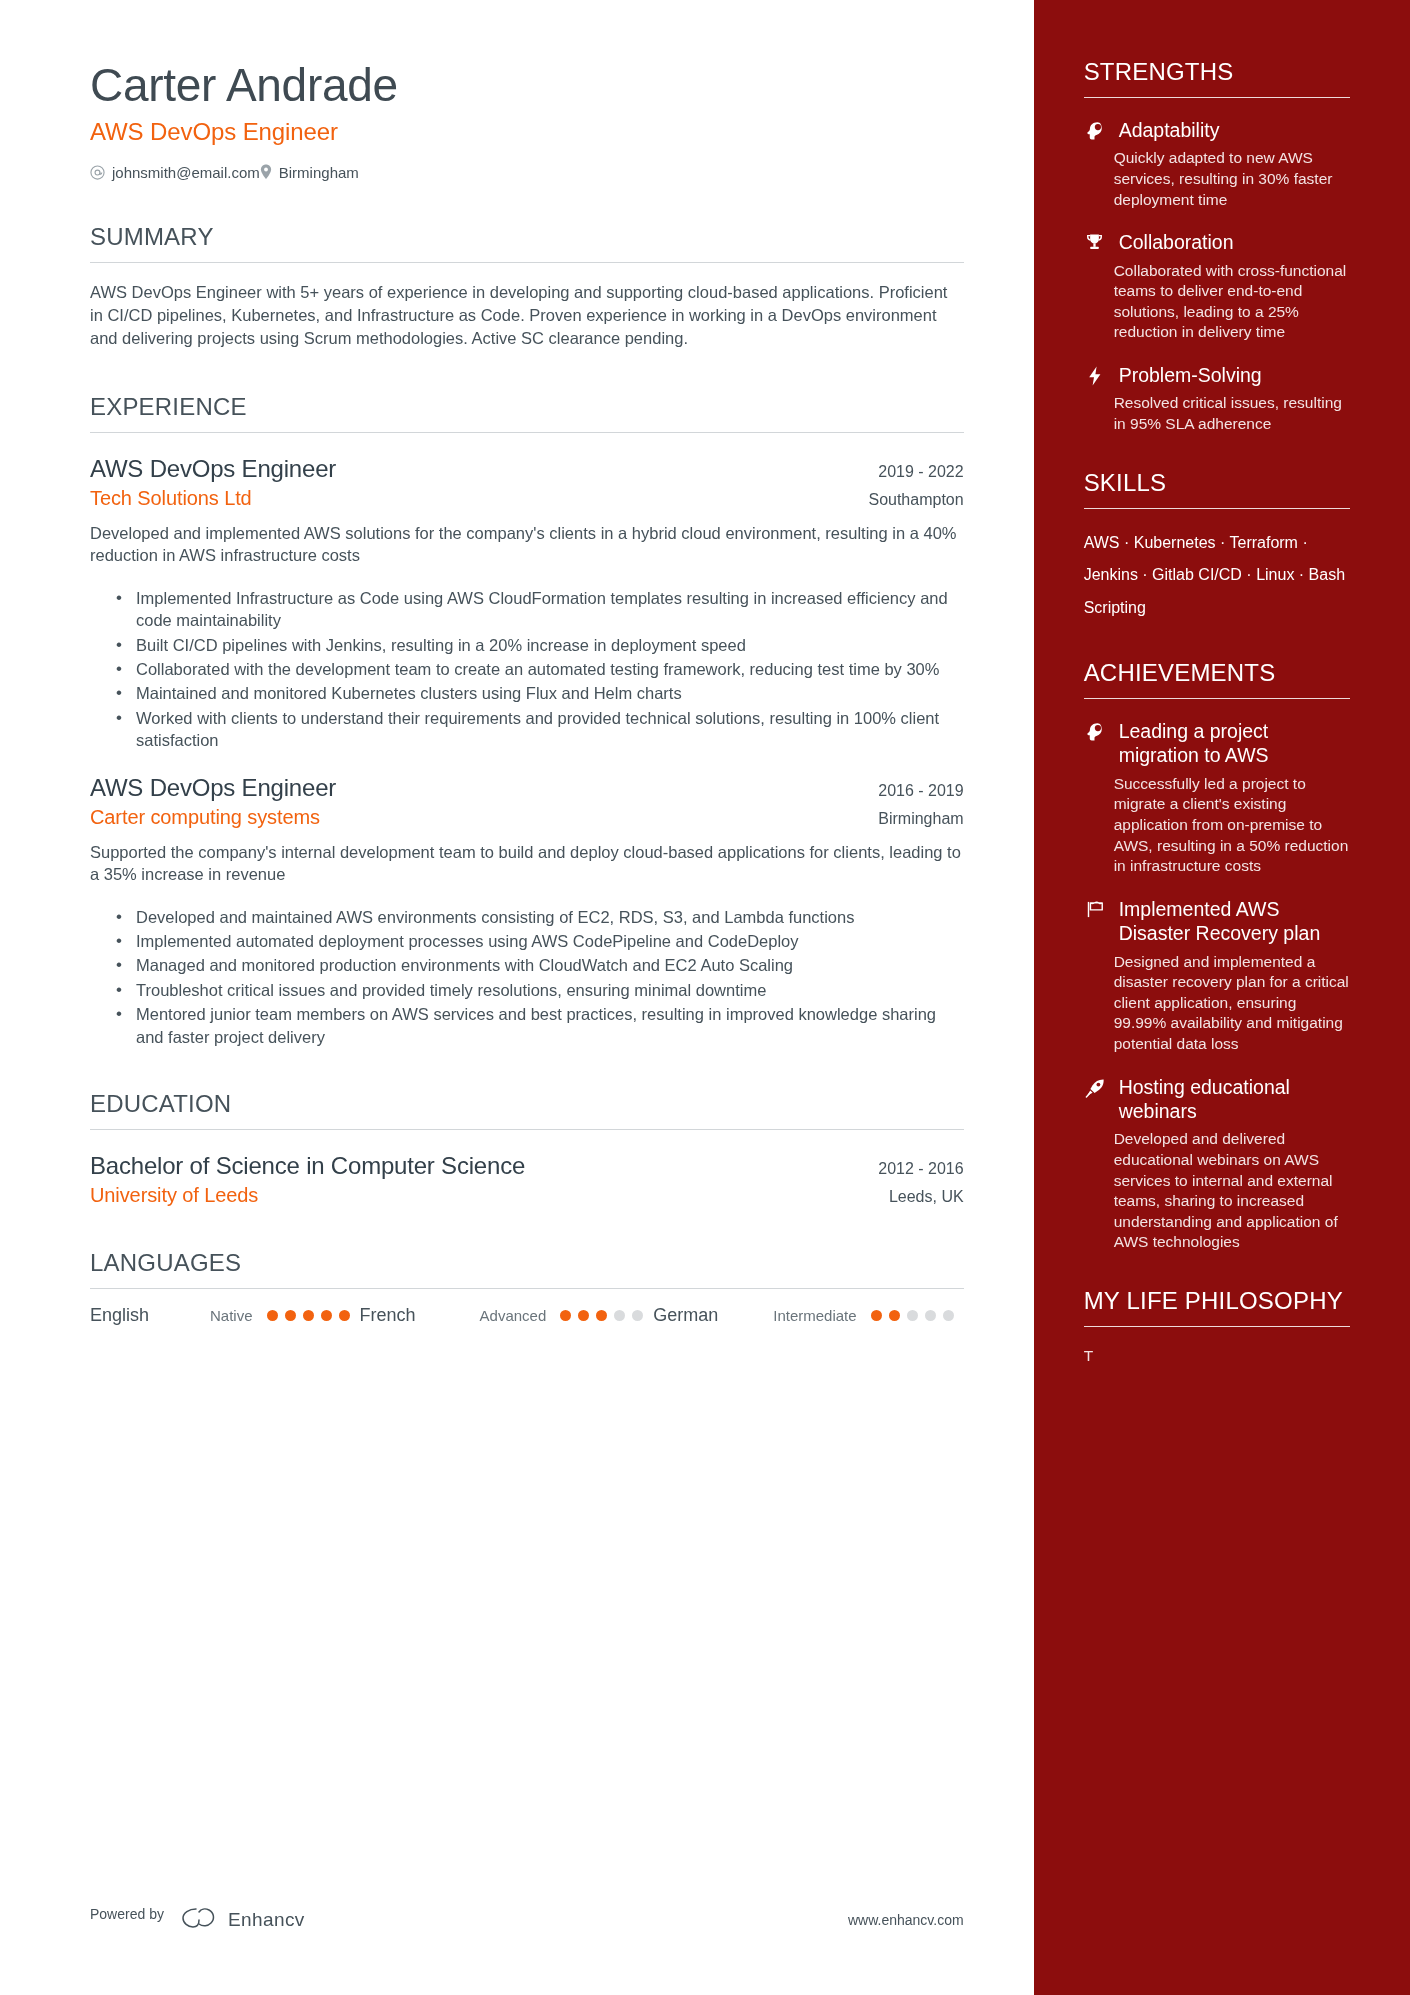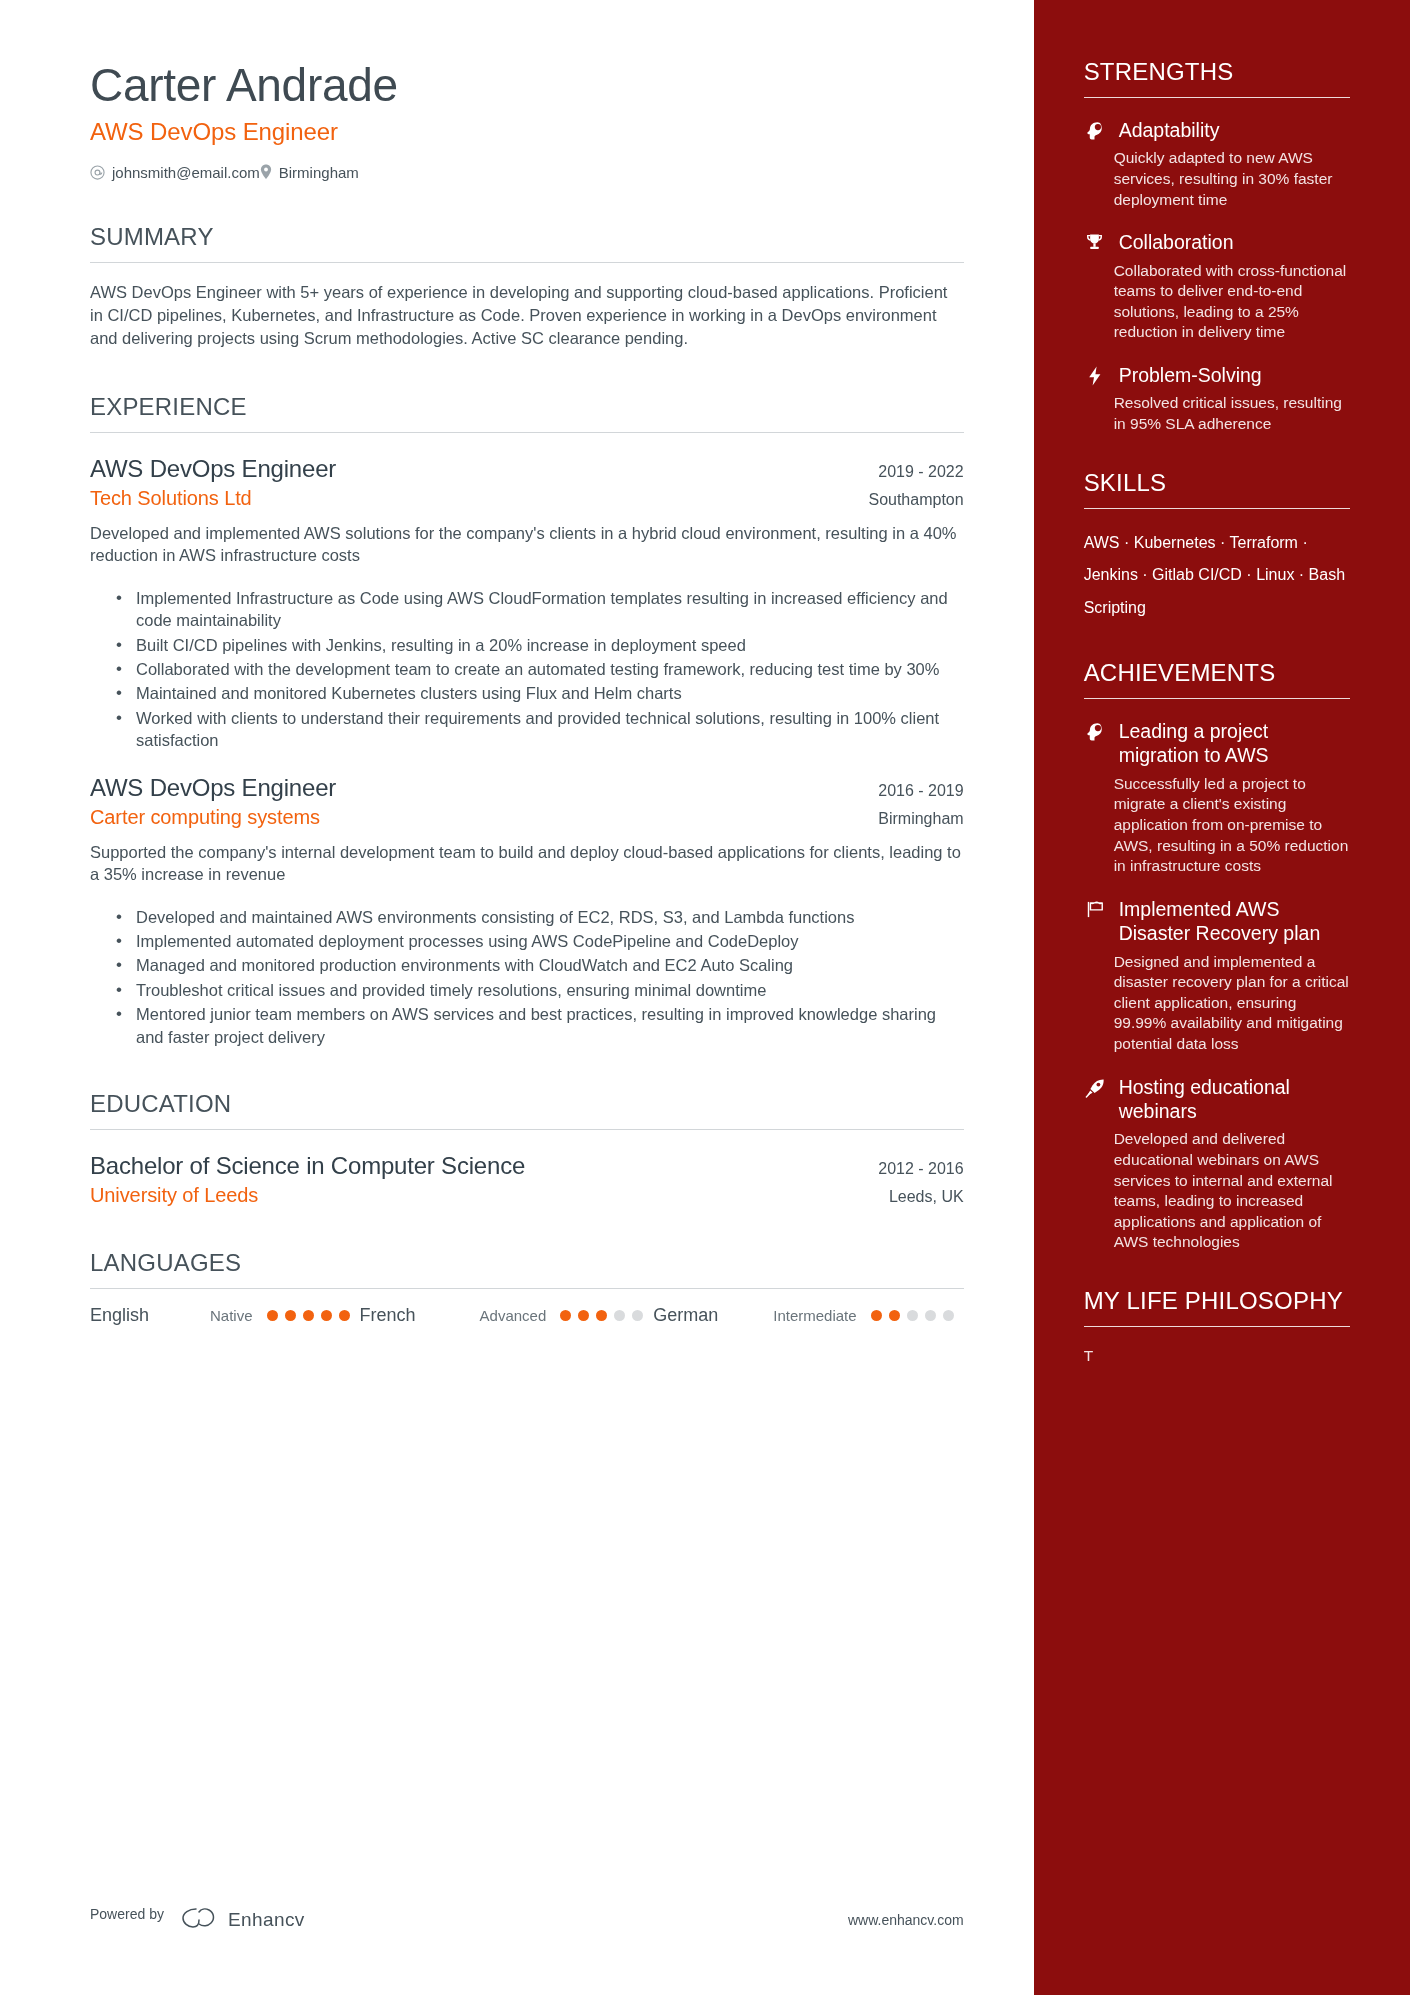--- a/index.html
+++ b/index.html
@@ -482,21 +482,21 @@
             <path d="M18.6 1.4 C14 1.2 10 3.4 7.4 7.6 L5.4 11 L9.6 15 L12.8 12.8 C16.8 10 19 6 18.6 1.4 Z" fill="#ffffff"></path>
             <circle cx="13.4" cy="6.6" r="1.9" fill="#8c0d0d"></circle>
             <path d="M5.2 12.4 L2 17.8 L7.6 14.8 Z" fill="#ffffff"></path>
             <path d="M1.4 19 L4.6 15.6" stroke="#ffffff" stroke-width="1.5" stroke-linecap="round"></path>
           </svg>
         </span>
         <div class="side-body">
           <div class="side-item-title">Hosting educational webinars</div>
         </div>
       </div>
-      <div class="side-item-desc">Developed and delivered educational webinars on AWS services to internal and external teams, leading to increased applications and application of AWS technologies</div>
+      <div class="side-item-desc">Developed and delivered educational webinars on AWS services to internal and external teams, sharing to increased understanding and application of AWS technologies</div>
     </div>
 
     <div class="side-section">
       <div class="side-title">MY LIFE PHILOSOPHY</div>
       <div class="side-rule"></div>
       <div class="philosophy-text">T</div>
     </div>
   </div>
 </div>
 

